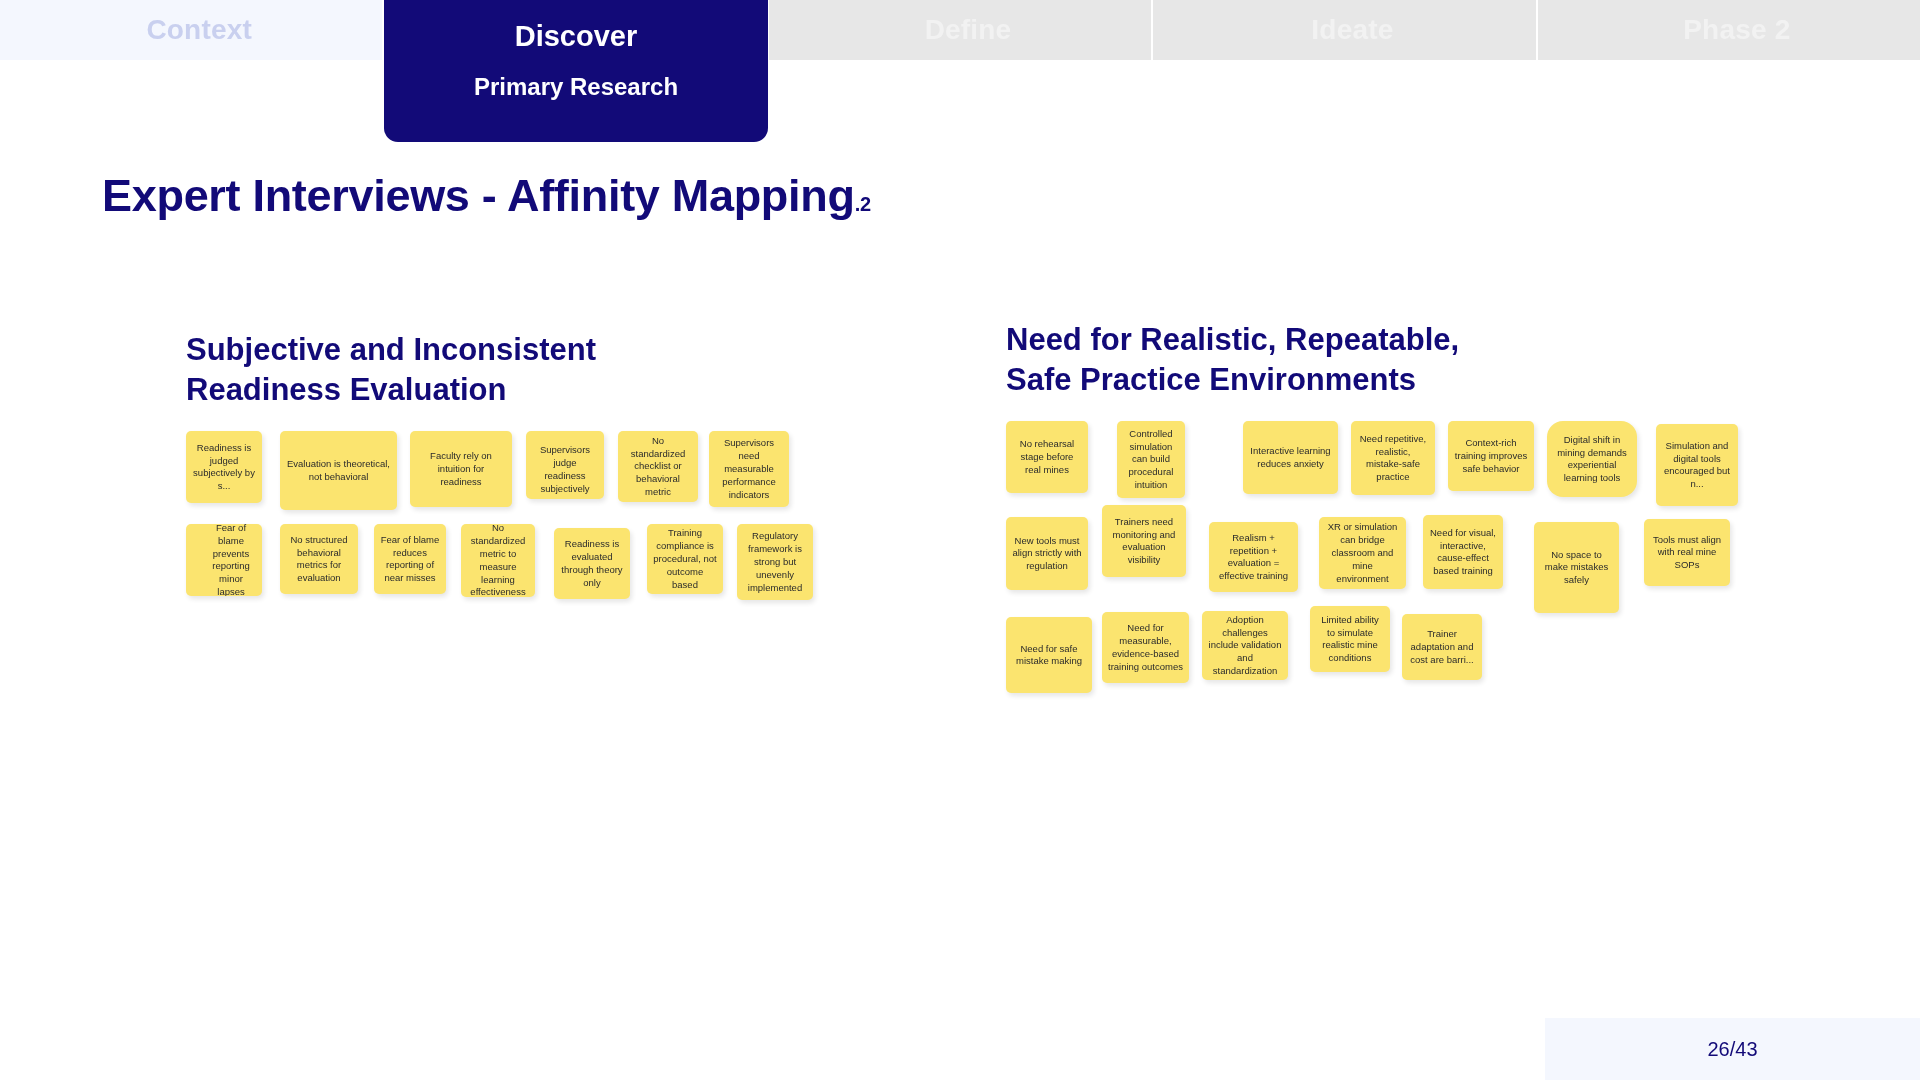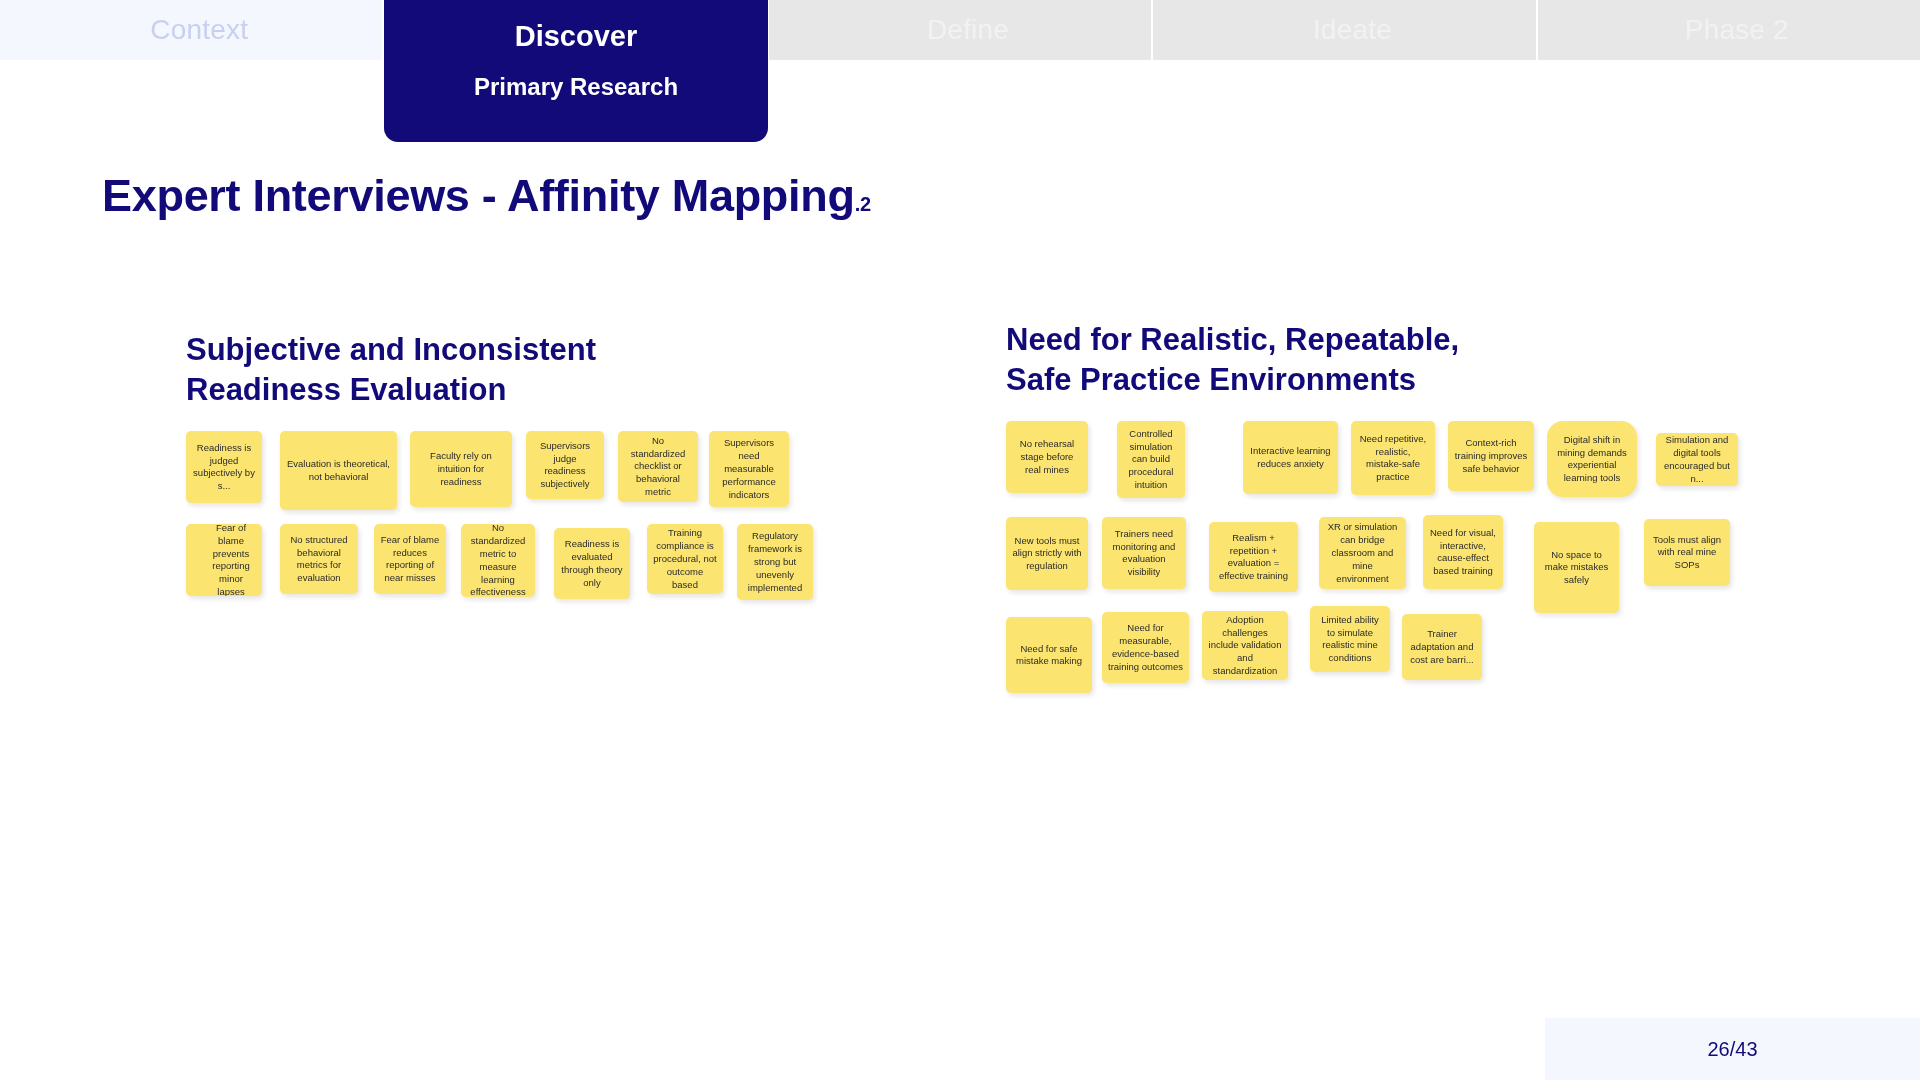--- a/index.html
+++ b/index.html
@@ -27,21 +27,21 @@
     height: 60px;
     display: flex;
     align-items: stretch;
   }
   .nav-tab {
     flex: 1 1 0;
     display: flex;
     align-items: center;
     justify-content: center;
     font-size: 28px;
-    font-weight: 400;
+    font-weight: 700;
     letter-spacing: .2px;
     border-right: 2px solid #ffffff;
     user-select: none;
     padding-left: 16px;
   }
   .nav-tab.context {
     background: #f4f7fe;
     color: #c9d0ef;
   }
   .nav-tab.plain {
@@ -182,21 +182,21 @@
     <div class="notes" id="notes-0" style="height:200px;">
         <div class="note" style="left: 0px; top: 0px; width: 76px; height: 72px;">
           <span>Readiness is judged subjectively by s...</span>
         </div>
         <div class="note" style="left: 94px; top: 0px; width: 117px; height: 79px;">
           <span>Evaluation is theoretical, not behavioral</span>
         </div>
         <div class="note" style="left: 224px; top: 0px; width: 102px; height: 76px; justify-content: flex-end;">
           <span>Faculty rely on intuition for readiness</span>
         </div>
-        <div class="note" style="left: 340px; top: 0px; width: 78px; height: 68px;">
+        <div class="note" style="left: 340px; top: 0px; width: 78px; height: 68px; align-items: flex-end;">
           <span>Supervisors judge readiness subjectively</span>
         </div>
         <div class="note" style="left: 432px; top: 0px; width: 80px; height: 71px;">
           <span>No standardized checklist or behavioral metric</span>
         </div>
         <div class="note" style="left: 523px; top: 0px; width: 80px; height: 76px;">
           <span>Supervisors need measurable performance indicators</span>
         </div>
         <div class="note" style="left: 0px; top: 93px; width: 76px; height: 72px; padding-left: 20px;">
           <span>Fear of blame prevents reporting minor lapses</span>
@@ -237,27 +237,27 @@
         </div>
         <div class="note" style="left: 345px; top: 0px; width: 84px; height: 74px;">
           <span>Need repetitive, realistic, mistake-safe practice</span>
         </div>
         <div class="note" style="left: 442px; top: 0px; width: 86px; height: 70px;">
           <span>Context-rich training improves safe behavior</span>
         </div>
         <div class="note" style="left: 541px; top: 0px; width: 90px; height: 76px; border-radius: 16px;">
           <span>Digital shift in mining demands experiential learning tools</span>
         </div>
-        <div class="note" style="left: 650px; top: 12px; width: 82px; height: 53px;">
+        <div class="note" style="left: 650px; top: 3px; width: 82px; height: 82px;">
           <span>Simulation and digital tools encouraged but n...</span>
         </div>
         <div class="note" style="left: 0px; top: 96px; width: 82px; height: 73px;">
           <span>New tools must align strictly with regulation</span>
         </div>
-        <div class="note" style="left: 96px; top: 96px; width: 84px; height: 72px;">
+        <div class="note" style="left: 96px; top: 84px; width: 84px; height: 72px;">
           <span>Trainers need monitoring and evaluation visibility</span>
         </div>
         <div class="note" style="left: 203px; top: 101px; width: 89px; height: 70px;">
           <span>Realism + repetition + evaluation = effective training</span>
         </div>
         <div class="note" style="left: 313px; top: 96px; width: 87px; height: 72px;">
           <span>XR or simulation can bridge classroom and mine environment</span>
         </div>
         <div class="note" style="left: 417px; top: 94px; width: 80px; height: 74px;">
           <span>Need for visual, interactive, cause-effect based training</span>

